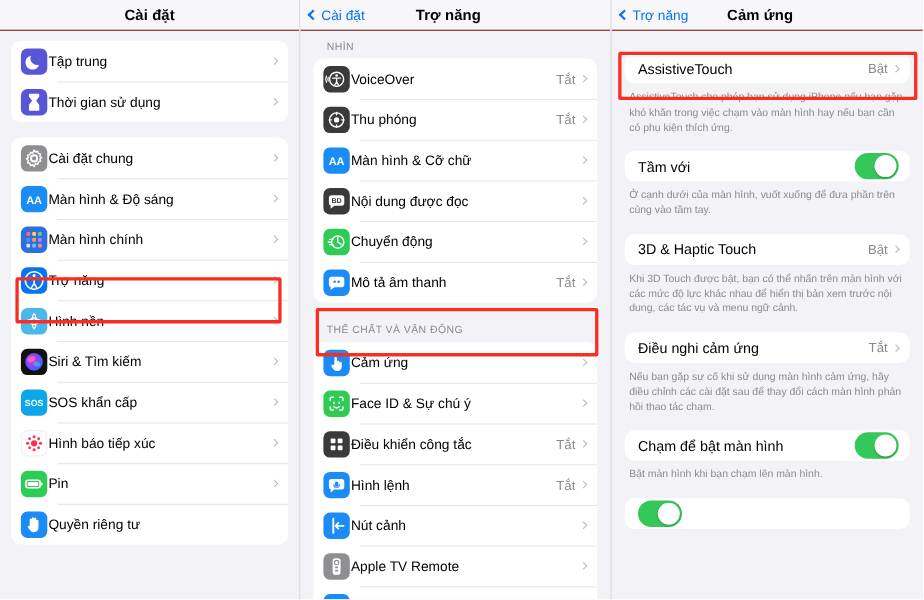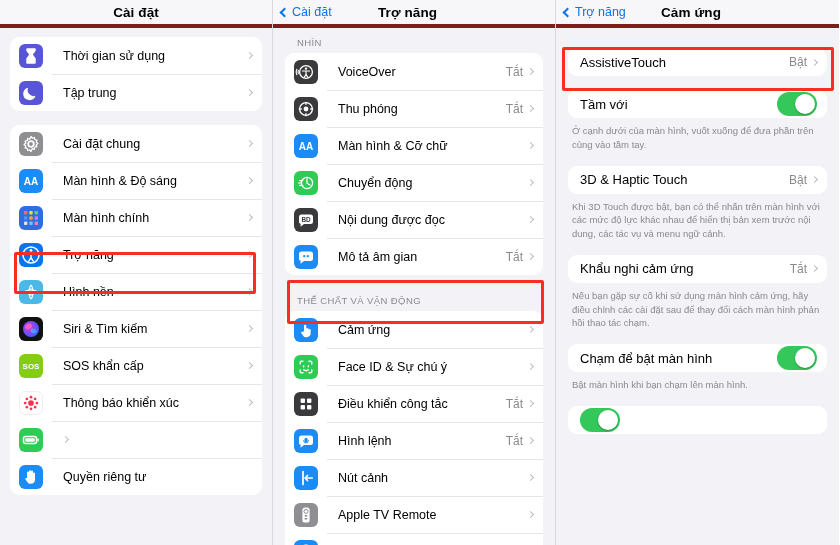--- a/index.html
+++ b/index.html
@@ -20,21 +20,21 @@
   }
   .panel-left   { width: 272px; }
   .panel-mid    { width: 283px; border-left: 1px solid #d8d8dd; }
   .panel-right  { width: 284px; border-left: 1px solid #d8d8dd; }
 
   
   .navbar {
     position: relative;
     height: 28px;
     background: #f7f7fa;
-    border-bottom: 4px solid #7f1d1d;
+    border-bottom: 1px solid #7f1d1d;
     display: flex;
     align-items: center;
   }
   .nav-title {
     position: absolute;
     left: 0; right: 0;
     text-align: center;
     font-size: 13.5px;
     font-weight: bold;
     color: #000;
@@ -89,21 +89,21 @@
     position: absolute;
     left: 42px; right: 0; top: 0;
     height: 1px;
     background: #e6e6ea;
   }
 
   .row-icon {
     width: 24px; height: 24px;
     border-radius: 6px;
     flex: 0 0 24px;
-    margin-right: 20px;
+    margin-right: 1px;
     display: flex;
     align-items: center;
     overflow: hidden;
   }
   .row-label {
     flex: 1 1 auto;
     font-size: 12.5px;
     color: #000;
     white-space: nowrap;
     overflow: hidden;
@@ -190,33 +190,33 @@
     <div class="navbar">
       <div class="nav-title">Cài đặt</div>
     </div>
     <div class="content">
       <div class="gap-sm"></div>
 
       <div class="card">
         <div class="row">
           <span class="row-icon" style="background:#5856d6;">
             <svg class="ic" viewBox="0 0 24 24">
+                <path d="M16.5 14.8a6 6 0 0 1-7.3-8.1 6.3 6.3 0 1 0 7.3 8.1z" fill="#fff"></path>
+              </svg>
+          </span>
+          <span class="row-label">Tập trung</span>
+          <span class="chev"></span>
+        </div>
+        <div class="row">
+          <span class="row-icon" style="background:#5856d6;">
+            <svg class="ic" viewBox="0 0 24 24">
                 <path d="M8 5h8v1.6l-3 4 3 4V19H8v-4.4l3-4-3-4V5z" fill="#fff" stroke="#fff" stroke-width="1.4" stroke-linejoin="round"></path>
               </svg>
           </span>
           <span class="row-label">Thời gian sử dụng</span>
-          <span class="chev"></span>
-        </div>
-        <div class="row">
-          <span class="row-icon" style="background:#5856d6;">
-            <svg class="ic" viewBox="0 0 24 24">
-                <path d="M16.5 14.8a6 6 0 0 1-7.3-8.1 6.3 6.3 0 1 0 7.3 8.1z" fill="#fff"></path>
-              </svg>
-          </span>
-          <span class="row-label">Tập trung</span>
           <span class="chev"></span>
         </div>
       </div>
 
       <div class="gap"></div>
 
       <div class="card">
         <div class="row">
           <span class="row-icon" style="background:#8e8e93;">
             <svg class="ic" viewBox="0 0 24 24">
@@ -291,21 +291,21 @@
               </defs>
               <circle cx="12" cy="12" r="8" fill="url(#sirig)"></circle>
               <ellipse cx="9.5" cy="9.5" rx="3.6" ry="2.6" fill="#ff6ec7" opacity=".7" transform="rotate(-25 9.5 9.5)"></ellipse>
               <ellipse cx="14.5" cy="14" rx="3.2" ry="2.2" fill="#28d7ff" opacity=".55" transform="rotate(20 14.5 14)"></ellipse>
             </svg>
           </span>
           <span class="row-label">Siri &amp; Tìm kiếm</span>
           <span class="chev"></span>
         </div>
         <div class="row">
-          <span class="row-icon" style="background:#84cc16;">
+          <span class="row-icon" style="background:#0ea5e9;">
             <svg class="ic" viewBox="0 0 24 24">
                 <text x="12" y="15.4" font-size="8" font-family="Liberation Sans, sans-serif" font-weight="bold" fill="#fff" text-anchor="middle">SOS</text>
               </svg>
           </span>
           <span class="row-label">SOS khẩn cấp</span>
           <span class="chev"></span>
         </div>
         <div class="row">
           <span class="row-icon" style="background:#ffffff;border:1px solid #eee;">
             <svg class="ic" viewBox="0 0 24 24">
@@ -315,31 +315,32 @@
                   <circle cx="12" cy="18.4" r="1.5"></circle>
                 <circle cx="5.6" cy="12" r="1.5"></circle>
                   <circle cx="18.4" cy="12" r="1.5"></circle>
                 <circle cx="7.5" cy="7.5" r="1.4"></circle>
                   <circle cx="16.5" cy="7.5" r="1.4"></circle>
                 <circle cx="7.5" cy="16.5" r="1.4"></circle>
                   <circle cx="16.5" cy="16.5" r="1.4"></circle>
               </g>
             </svg>
           </span>
-          <span class="row-label">Thông báo khiển xúc</span>
+          <span class="row-label">Hình báo tiếp xúc</span>
           <span class="chev"></span>
         </div>
         <div class="row">
           <span class="row-icon" style="background:#2fcc55;">
             <svg class="ic" viewBox="0 0 24 24">
                 <rect x="4.5" y="8.6" width="13" height="6.8" rx="2" fill="none" stroke="#fff" stroke-width="1.5"></rect>
                 <rect x="6.2" y="10.2" width="9.6" height="3.6" rx="1" fill="#fff"></rect>
                 <rect x="18.3" y="10.6" width="1.4" height="2.8" rx=".6" fill="#fff"></rect>
               </svg>
           </span>
+          <span class="row-label">Pin</span>
           <span class="chev"></span>
         </div>
         <div class="row">
           <span class="row-icon" style="background:#1b8cf5;">
             <svg class="ic" viewBox="0 0 24 24">
                 <path d="M8 13V7.4a1 1 0 0 1 2 0v4.2V6.2a1 1 0 0 1 2 0v5.4V6.6a1 1 0 0 1 2 0v5V8.6a1 1 0 0 1 2 0v6.2c0 2.4-1.8 4-4.2 4H11c-1 0-1.7-.4-2.3-1.2l-2.2-3c-.4-.6-.2-1.2.4-1.5.5-.3 1.1-.1 1.4.3l.7 1z" fill="#fff"></path>
               </svg>
           </span>
           <span class="row-label">Quyền riêng tư</span>
 
@@ -390,49 +391,49 @@
         <div class="row">
           <span class="row-icon" style="background:#1b8cf5;">
             <svg class="ic" viewBox="0 0 24 24">
                 <text x="12" y="16" font-size="10" font-family="Liberation Sans, sans-serif" font-weight="bold" fill="#fff" text-anchor="middle">AA</text>
               </svg>
           </span>
           <span class="row-label">Màn hình &amp; Cỡ chữ</span>
           <span class="chev"></span>
         </div>
         <div class="row">
+          <span class="row-icon" style="background:#3a3a3c;">
+            <svg class="ic" viewBox="0 0 24 24">
+                <path d="M5 9a2.5 2.5 0 0 1 2.5-2.5h9A2.5 2.5 0 0 1 19 9v4.6a2.5 2.5 0 0 1-2.5 2.5H10l-3.4 2.6v-2.6H7.5A2.5 2.5 0 0 1 5 13.6z" fill="#fff"></path>
+                <text x="12" y="13.6" font-size="6.4" font-family="Liberation Sans, sans-serif" font-weight="bold" fill="#3a3a3c" text-anchor="middle">BD</text>
+              </svg>
+          </span>
+          <span class="row-label">Nội dung được đọc</span>
+          <span class="chev"></span>
+        </div>
+        <div class="row">
           <span class="row-icon" style="background:#2fcc55;">
             <svg class="ic" viewBox="0 0 24 24">
                 <circle cx="13" cy="12" r="5.6" fill="none" stroke="#fff" stroke-width="1.3"></circle>
                 <path d="M13 7.6v4.6l3 1.8" stroke="#fff" stroke-width="1.3" fill="none" stroke-linecap="round"></path>
                 <path d="M5.6 9.6h3.2M4.4 12h3.2M5.6 14.4h3.2" stroke="#fff" stroke-width="1.2" stroke-linecap="round"></path>
               </svg>
           </span>
           <span class="row-label">Chuyển động</span>
           <span class="chev"></span>
         </div>
         <div class="row">
-          <span class="row-icon" style="background:#3a3a3c;">
-            <svg class="ic" viewBox="0 0 24 24">
-                <path d="M5 9a2.5 2.5 0 0 1 2.5-2.5h9A2.5 2.5 0 0 1 19 9v4.6a2.5 2.5 0 0 1-2.5 2.5H10l-3.4 2.6v-2.6H7.5A2.5 2.5 0 0 1 5 13.6z" fill="#fff"></path>
-                <text x="12" y="13.6" font-size="6.4" font-family="Liberation Sans, sans-serif" font-weight="bold" fill="#3a3a3c" text-anchor="middle">BD</text>
-              </svg>
-          </span>
-          <span class="row-label">Nội dung được đọc</span>
-          <span class="chev"></span>
-        </div>
-        <div class="row">
           <span class="row-icon" style="background:#1b8cf5;">
             <svg class="ic" viewBox="0 0 24 24">
                 <path d="M5 9a2.5 2.5 0 0 1 2.5-2.5h9A2.5 2.5 0 0 1 19 9v4.6a2.5 2.5 0 0 1-2.5 2.5H10l-3.4 2.6v-2.6H7.5A2.5 2.5 0 0 1 5 13.6z" fill="#fff"></path>
                 <circle cx="10.2" cy="11.2" r="1.15" fill="#1b8cf5"></circle>
                 <circle cx="13.8" cy="11.2" r="1.15" fill="#1b8cf5"></circle>
               </svg>
           </span>
-          <span class="row-label">Mô tả âm gian</span>
+          <span class="row-label">Mô tả âm thanh</span>
           <span class="row-value">Tắt</span>
           <span class="chev"></span>
         </div>
       </div>
 
       <div class="gap-lg"></div>
       <div class="section-header">THỂ CHẤT VÀ VẬN ĐỘNG</div>
 
       <div class="card">
         <div class="row">
@@ -536,20 +537,21 @@
     <div class="content">
       <div class="gap-lg"></div>
 
       <div class="card">
         <div class="row row-plain">
           <span class="row-label">AssistiveTouch</span>
           <span class="row-value">Bật</span>
           <span class="chev"></span>
         </div>
       </div>
+      <div class="footnote">AssistiveTouch cho phép bạn sử dụng iPhone nếu bạn gặp khó khăn trong việc chạm vào màn hình hay nếu bạn cần có phụ kiện thích ứng.</div>
 
       <div class="gap"></div>
 
       <div class="card">
         <div class="row row-plain">
           <span class="row-label">Tầm với</span>
           <span class="toggle on">
               <span class="knob"></span>
             </span>
         </div>
@@ -564,21 +566,21 @@
           <span class="row-value">Bật</span>
           <span class="chev"></span>
         </div>
       </div>
       <div class="footnote">Khi 3D Touch được bật, bạn có thể nhấn trên màn hình với các mức độ lực khác nhau để hiển thị bản xem trước nội dung, các tác vụ và menu ngữ cảnh.</div>
 
       <div class="gap"></div>
 
       <div class="card">
         <div class="row row-plain">
-          <span class="row-label">Khẩu nghi cảm ứng</span>
+          <span class="row-label">Điều nghi cảm ứng</span>
           <span class="row-value">Tắt</span>
           <span class="chev"></span>
         </div>
       </div>
       <div class="footnote">Nếu bạn gặp sự cố khi sử dụng màn hình cảm ứng, hãy điều chỉnh các cài đặt sau để thay đổi cách màn hình phản hồi thao tác chạm.</div>
 
       <div class="gap"></div>
 
       <div class="card">
         <div class="row row-plain">

